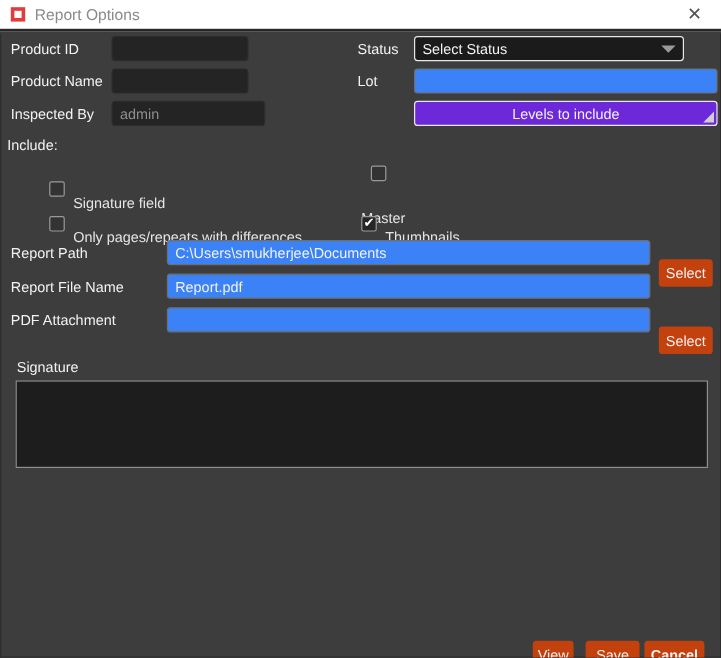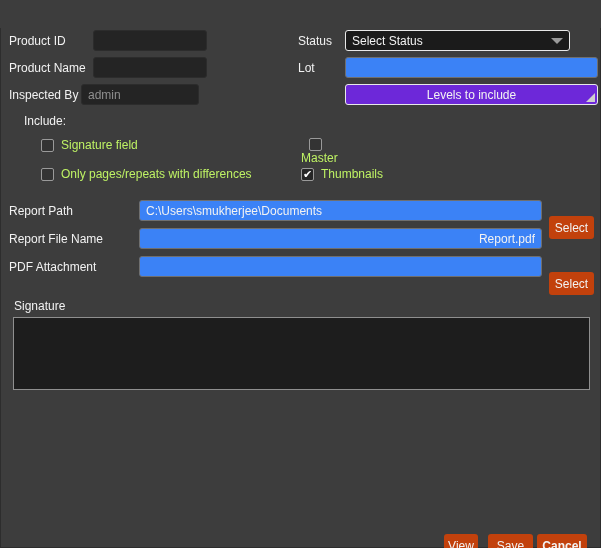--- a/index.html
+++ b/index.html
@@ -96,21 +96,21 @@
   .cb {
     width: 13px; height: 13px;
     border: 1px solid #9a9a9a;
     border-radius: 2px;
     background: #333333;
     margin-right: 7px;
     display: flex; align-items: center; justify-content: center;
     color: #ffffff; font-size: 11px; line-height: 1;
   }
   .cb.checked { background: #262626; }
-  .cb-label { color: #bef264; }
+  .cb-label { color: #e5e5e5; margin-top: 24px; }
 
   
   .btn {
     position: absolute;
     background: #c2410c;
     border: none;
     border-radius: 3px;
     color: #f2f2f2;
     font-family: "Liberation Sans", "DejaVu Sans", sans-serif;
     font-size: 12px;
@@ -131,44 +131,49 @@
     padding: 4px 6px;
     resize: none;
     outline: none;
   }
 </style>
 </head>
 <body>
 
 <div class="window">
 
+  <div class="titlebar">
+    <div class="app-icon"></div>
+    <span class="title-text">Report Options</span>
+    <span class="close-btn">✕</span>
+  </div>
 
   <div class="body">
 
     <span class="lbl" style="left:8px; top:6px;">Product ID</span>
     <input class="inp" style="left: 92px; top: 2px; width: 114px; height: 21px;" value="">
     <span class="lbl" style="left:297px; top:6px;">Status</span>
     <div class="dropdown" style="left:344px; top:2px; width:225px; height:21px;">
       <span>Select Status</span>
       <span class="dd-arrow"></span>
     </div>
 
     <span class="lbl" style="left:8px; top:33px;">Product Name</span>
     <input class="inp" style="left: 92px; top: 29px; width: 114px; height: 21px;" value="">
     <span class="lbl" style="left:297px; top:33px;">Lot</span>
     <input class="inp bordered" style="left: 344px; top: 29px; width: 253px; height: 21px;" value="">
 
     <span class="lbl" style="left:8px; top:60px;">Inspected By</span>
-    <input class="inp dim-text" style="left: 80px; top: 56px; width: 118px; height: 21px;" value="admin">
+    <input class="inp dim-text" style="left: 92px; top: 56px; width: 128px; height: 21px;" value="admin">
     <div class="levels-btn" style="left:344px; top:56px; width:253px; height:21px;">
       <span>Levels to include</span>
       <span class="corner-tri"></span>
     </div>
 
-    <span class="lbl" style="left:23px; top:86px;">Include:</span>
+    <span class="lbl" style="left:5px; top:86px;">Include:</span>
 
     <div class="checkbox-row" style="left:40px; top:110px;">
       <span class="cb"></span>
       <span class="cb-label">Signature field</span>
     </div>
     <div class="checkbox-row" style="left:300px; top:110px;flex-direction:column;">
       <span class="cb"></span>
       <span class="cb-label">Master</span>
     </div>
     <div class="checkbox-row" style="left:40px; top:139px;">
@@ -178,21 +183,21 @@
     <div class="checkbox-row" style="left:300px; top:139px;">
       <span class="cb checked">✔</span>
       <span class="cb-label">Thumbnails</span>
     </div>
 
     <span class="lbl" style="left:8px; top:176px;">Report Path</span>
     <input class="inp bordered" style="left: 138px; top: 172px; width: 403px; height: 21px;" value="C:\Users\smukherjee\Documents">
     <button class="btn" style="left:548px; top:171px; width:45px; height:23px;">Select</button>
 
     <span class="lbl" style="left:8px; top:204px;">Report File Name</span>
-    <input class="inp bordered" style="left: 138px; top: 200px; width: 403px; height: 21px; text-align: right;" value="Report.pdf">
+    <input class="inp bordered" style="left: 138px; top: 200px; width: 403px; height: 21px;" value="Report.pdf">
 
     <span class="lbl" style="left:8px; top:232px;">PDF Attachment</span>
     <input class="inp bordered" style="left: 138px; top: 228px; width: 403px; height: 21px;" value="">
     <button class="btn" style="left:548px; top:227px; width:45px; height:23px;">Select</button>
 
     <span class="lbl" style="left:13px; top:271px;">Signature</span>
     <textarea class="comments-box" style=""></textarea>
 
     <button class="btn" style="left:443px; top:489px; width:34px; height:23px;">View</button>
     <button class="btn" style="left:487px; top:489px; width:45px; height:23px;">Save</button>

